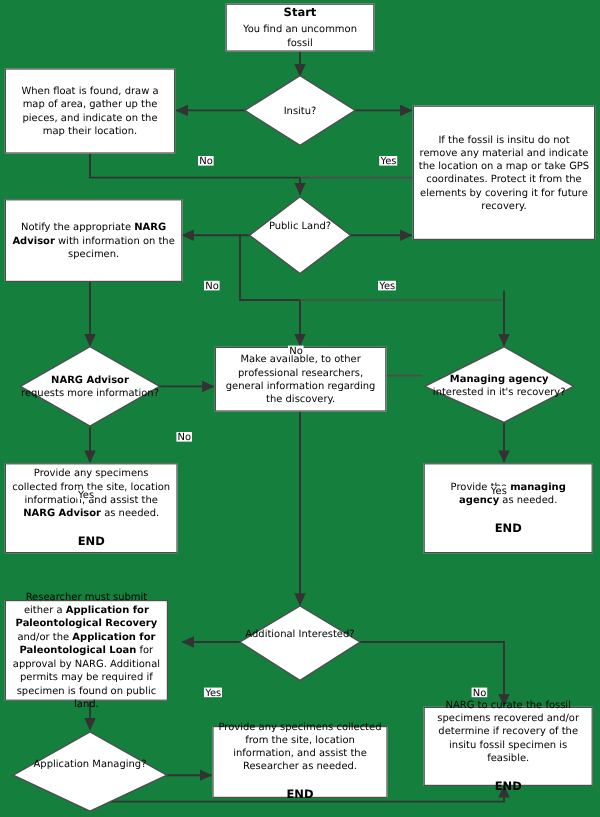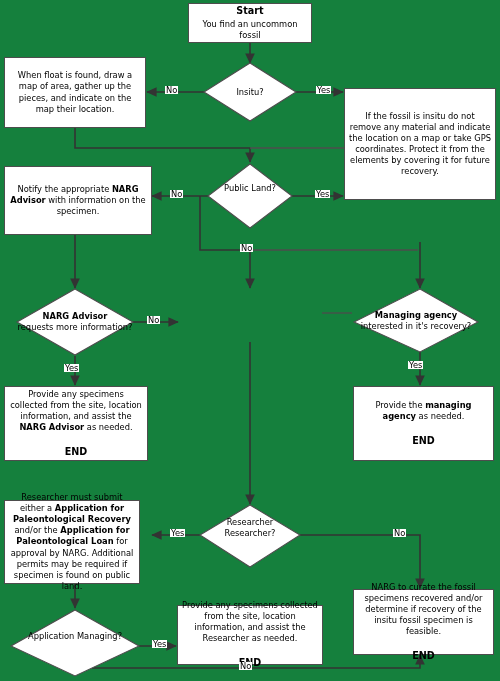--- a/index.html
+++ b/index.html
@@ -68,20 +68,21 @@
     margin-top: 13px;
   }
   .edge-label {
     position: absolute;
     font-size: 8.3px;
     line-height: 1;
     background: #ffffff;
     padding: 0 1px;
     z-index: 5;
     white-space: nowrap;
+    margin-top: 44px;
   }
 </style>
 </head>
 <body>
 
 <div id="chart">
 
   <svg id="svg-layer" viewBox="0 0 500 681" xmlns="http://www.w3.org/2000/svg">
     <defs>
       <marker id="arrow" markerWidth="7" markerHeight="7" refX="6" refY="3.0" orient="auto" markerUnits="strokeWidth">
@@ -170,20 +171,23 @@
   </div>
 
 
   <div class="node diamond" style="left:17px; top:289px; width:116px; height:66px;">
     <div class="dtext">
       <b>NARG Advisor</b><br>
       <span>requests more information?</span>
     </div>
   </div>
 
+  <div class="node box" style="left:179px; top:289px; width:143px; height:54px;">
+    <div class="txt">Make available, to other professional researchers, general information regarding the discovery.</div>
+  </div>
 
   <div class="node diamond" style="left:354px; top:289px; width:124px; height:63px;">
     <div class="dtext">
       <b>Managing agency</b><br>
       <span>interested in it's recovery?</span>
     </div>
   </div>
 
   <div class="node box" style="left:4px; top:386px; width:144px; height:75px;">
     <div class="txt">
@@ -199,21 +203,21 @@
     </div>
   </div>
 
   <div class="node box" style="left:4px; top:500px; width:136px; height:84px;">
     <div class="txt">
       <span>Researcher must submit either  a </span><b>Application for Paleontological Recovery</b><span> and/or the </span><b>Application for Paleontological Loan</b><span> for approval by NARG. Additional permits may be required if specimen is found on public land.</span>
     </div>
   </div>
 
   <div class="node diamond" style="left:200px; top:505px; width:100px; height:62px;">
-    <div class="dtext" style="margin-top:-16px;">Researcher Researcher?</div>
+    <div class="dtext" style="margin-top:-16px;">Additional Interested?</div>
   </div>
 
   <div class="node box" style="left:353px; top:589px; width:141px; height:66px;">
     <div class="txt">
       <span>NARG to curate the fossil specimens recovered and/or determine if recovery of the insitu fossil specimen is feasible.</span>
       <span class="endword">END</span>
     </div>
   </div>
 
   <div class="node diamond" style="left:11px; top:610px; width:128px; height:66px;">

